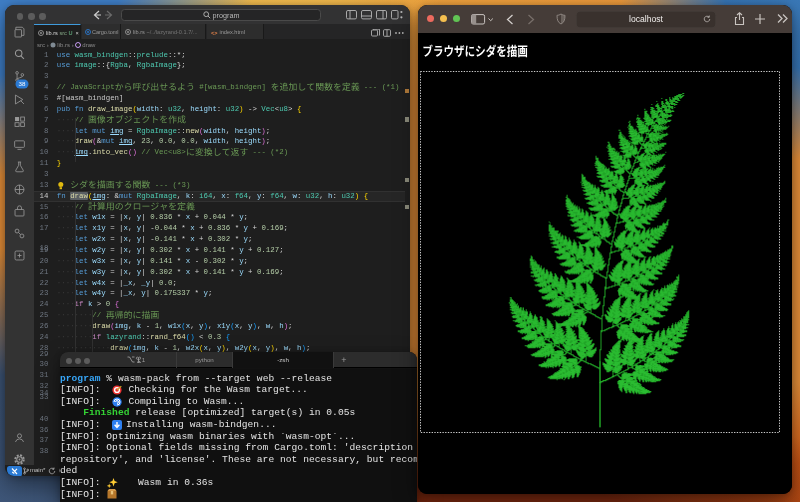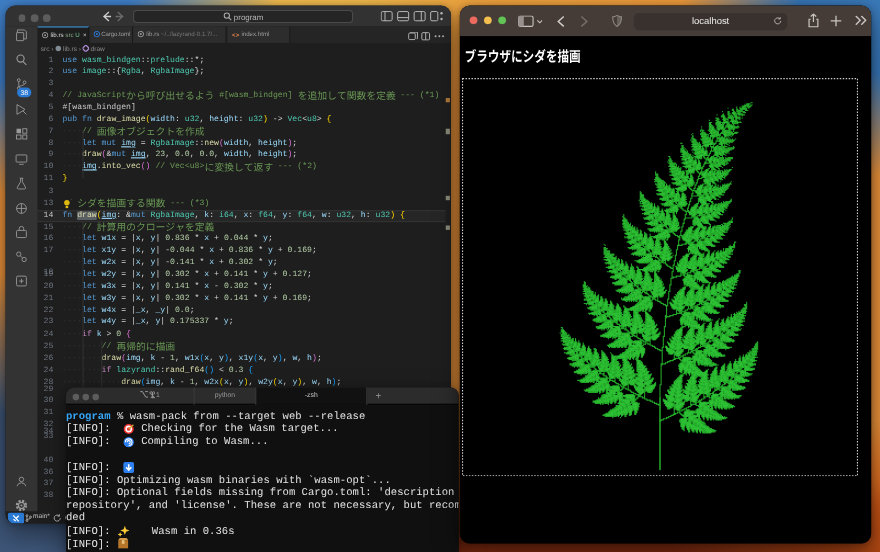--- a/index.html
+++ b/index.html
@@ -301,27 +301,29 @@
       </div>
       <div class="tl" style="top:15.10px;left:68.4px"><span style="color:#e4e4e4">Checking for the Wasm target...</span></div>
       <div class="tl" style="top:26.70px;left:0px"><span style="color:#e4e4e4">[INFO]:</span></div>
       <div class="em" style="left:52px;top:27.50px">
         <svg width="10" height="10">
           <circle cx="5" cy="5" r="4.7" fill="#2d7ff0"></circle>
           <path d="M5 5m-3 0a3 3 0 1 1 3 3M5 5m-1.4 0a1.4 1.4 0 1 1 1.4 1.4" stroke="#fff" stroke-width="1" fill="none"></path>
         </svg>
       </div>
       <div class="tl" style="top:26.70px;left:68.4px"><span style="color:#e4e4e4">Compiling to Wasm...</span></div>
+      <div class="tl" style="top:38.30px;left:0px"><span style="color:#e4e4e4">    </span><span style="color:#34d334;font-weight:bold">Finished</span><span style="color:#e4e4e4"> release [optimized] target(s) in 0.05s</span></div>
       <div class="tl" style="top:49.90px;left:0px"><span style="color:#e4e4e4">[INFO]:</span></div>
       <div class="em" style="left:52px;top:50.70px">
         <svg width="10" height="10">
           <rect width="10" height="10" rx="2" fill="#2d7ff0"></rect>
           <path d="M5 2v5M2.6 4.8L5 7.4 7.4 4.8" stroke="#fff" stroke-width="1.4" fill="none"></path>
         </svg>
       </div>
+      <div class="tl" style="top:49.90px;left:66px"><span style="color:#e4e4e4">Installing wasm-bindgen...</span></div>
       <div class="tl" style="top:61.50px;left:0px"><span style="color:#e4e4e4">[INFO]: Optimizing wasm binaries with `wasm-opt`...</span></div>
       <div class="tl" style="top:73.10px;left:0px"><span style="color:#e4e4e4">[INFO]: Optional fields missing from Cargo.toml: 'description</span></div>
       <div class="tl" style="top:84.70px;left:0px"><span style="color:#e4e4e4">repository', and 'license'. These are not necessary, but recommen</span></div>
       <div class="tl" style="top:96.30px;left:0px"><span style="color:#e4e4e4">ded</span></div>
       <div class="tl" style="top:107.90px;left:0px"><span style="color:#e4e4e4">[INFO]:</span></div>
       <div class="em" style="left:47px;top:108.70px">
         <svg width="11" height="10">
           <path d="M6.5 0l1.1 3.1L10.7 4.2 7.6 5.3 6.5 8.4 5.4 5.3 2.3 4.2 5.4 3.1z" fill="#ffcc33"></path>
           <path d="M2.2 5.6l.6 1.7 1.7.6-1.7.6-.6 1.7-.6-1.7-1.7-.6 1.7-.6z" fill="#ffcc33"></path>
         </svg>

